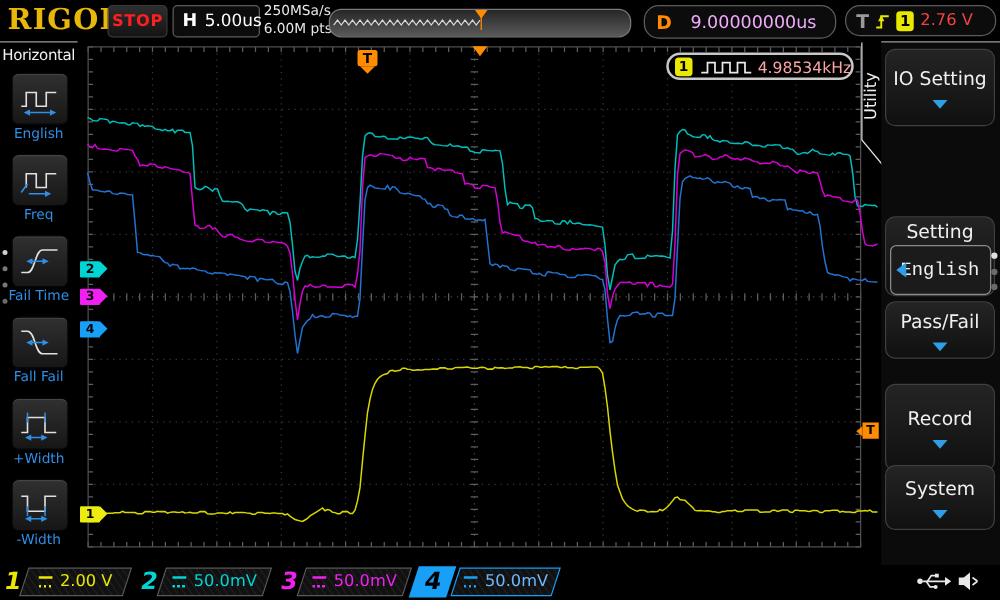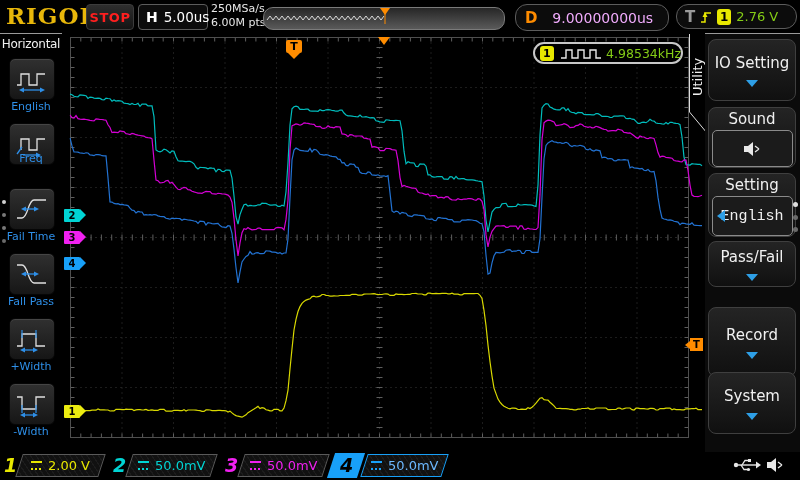--- a/index.html
+++ b/index.html
@@ -22,21 +22,21 @@
         background:linear-gradient(#262626,#5a5a5a);overflow:hidden;}
   .d-box{left:515px;top:4px;width:152px;height:25px;background:#0c0c0c;border:1px solid #5c5c5c;
         border-radius:12px;display:flex;align-items:center;}
   .d-box .dl{color:#ff8c00;font-weight:bold;font-size:15px;margin:0 0 0 9px;}
   .d-box .dv{color:#f0abfc;font-size:14px;flex:1;text-align:center;}
   .t-box{left:676px;top:4px;width:121px;height:25px;background:#0c0c0c;border:1px solid #5c5c5c;
         border-radius:12px;display:flex;align-items:center;gap:5px;padding-left:8px;box-sizing:border-box;}
   .t-box .tl{color:#9a9a9a;font-weight:bold;font-size:15px;}
   .t-badge{width:14px;height:16px;background:#e8e800;border-radius:3px;color:#000;font-weight:bold;
         font-size:12px;display:flex;align-items:center;justify-content:center;}
-  .t-box .tv{color:#84cc16;font-size:13px;}
+  .t-box .tv{color:#ef4444;font-size:13px;}
 
   
   .left-panel{left:0;top:33px;width:62px;height:419px;background:#000;border-top:1px solid #9a9a9a;box-sizing:border-box;}
   .lp-title{position:absolute;left:0;top:3px;width:62px;text-align:center;color:#f0f0f0;font-size:12px;letter-spacing:-0.3px;}
   .lbtn{position:absolute;left:9px;width:44px;height:40px;border-radius:6px;
         background:linear-gradient(#303030,#161616);border:1px solid #060606;
         box-shadow:inset 0 1px 0 #454545;display:flex;align-items:center;justify-content:center;}
   .llabel{position:absolute;width:62px;left:0;text-align:center;color:#2e8fe8;font-size:11px;}
   .ldot{position:absolute;left:2px;width:4px;height:4px;border-radius:50%;}
 
@@ -53,21 +53,21 @@
   .tlevel::before{content:"";position:absolute;left:-5px;top:3px;border-top:4px solid transparent;
         border-bottom:4px solid transparent;border-right:5px solid #ff8c00;}
   .chtag{position:absolute;left:64px;width:16px;height:13px;color:#000;font-weight:bold;font-size:10px;
         line-height:13px;text-align:center;border-radius:1px;}
   .chtag::after{content:"";position:absolute;left:16px;top:0;border-top:6.5px solid transparent;
         border-bottom:6.5px solid transparent;border-left:6px solid;border-left-color:inherit;}
   .freq-badge{left:533px;top:42px;width:150px;height:22px;border:2px solid #c8c8c8;border-radius:12px;
         background:#000;display:flex;align-items:center;gap:5px;padding-left:5px;box-sizing:border-box;}
   .fb-badge{width:15px;height:15px;background:#e8e800;border-radius:3px;color:#000;font-weight:bold;
         font-size:11px;display:flex;align-items:center;justify-content:center;}
-  .fb-val{color:#84cc16;font-size:12.5px;}
+  .fb-val{color:#fca5a5;font-size:12.5px;}
   .utility-tab{left:688px;top:33px;width:18px;height:100px;}
   .utility-tab span{display:block;writing-mode:vertical-rl;transform:rotate(180deg);color:#f0f0f0;
         font-size:13px;height:72px;margin:8px 0 0 2px;text-align:center;}
 
   
   .right-panel{left:705px;top:33px;width:95px;height:419px;background:#0b0b0b;border-top:1px solid #9a9a9a;box-sizing:border-box;}
   .rbtn{position:absolute;left:3px;width:88px;border-radius:8px;background:linear-gradient(#242424,#101010);
         border:1px solid #3f3f3f;box-sizing:border-box;display:flex;flex-direction:column;align-items:center;}
   .rbtn .rlabel{color:#f0f0f0;font-size:15px;}
   .tri-down{width:0;height:0;border-left:6px solid transparent;border-right:6px solid transparent;
@@ -141,41 +141,41 @@
     <div class="llabel" style="top:66px">English</div>
 
     <div class="lbtn" style="top:89px">
       <svg width="36" height="28">
         <path d="M7,20 v-11 h8 v11 h8 v-11 h8" stroke="#e0e0e0" fill="none" stroke-width="1.3"></path>
         <path d="M3,24 l5,-7" stroke="#2e8fe8" fill="none" stroke-width="1.3"></path>
         <line x1="9" y1="25" x2="23" y2="25" stroke="#2e8fe8" stroke-width="1.3"></line>
         <polygon points="27,25 22,22.5 22,27.5" fill="#2e8fe8"></polygon>
       </svg>
     </div>
-    <div class="llabel" style="top:118px">Freq</div>
+    <div class="llabel" style="top:131px">Freq</div>
 
     <div class="lbtn" style="top:154px">
       <svg width="36" height="28">
         <path d="M3,23 h5 C14,23 14,5 20,5 h12" stroke="#e0e0e0" fill="none" stroke-width="1.3"></path>
         <line x1="10" y1="14" x2="22" y2="14" stroke="#2e8fe8" stroke-width="1.3"></line>
         <polygon points="7,14 12,11.5 12,16.5" fill="#2e8fe8"></polygon>
         <polygon points="25,14 20,11.5 20,16.5" fill="#2e8fe8"></polygon>
       </svg>
     </div>
     <div class="llabel" style="top:196px">Fail Time</div>
 
     <div class="lbtn" style="top:219px">
       <svg width="36" height="28">
         <path d="M3,5 h5 C14,5 14,23 20,23 h12" stroke="#e0e0e0" fill="none" stroke-width="1.3"></path>
         <line x1="10" y1="14" x2="22" y2="14" stroke="#2e8fe8" stroke-width="1.3"></line>
         <polygon points="7,14 12,11.5 12,16.5" fill="#2e8fe8"></polygon>
         <polygon points="25,14 20,11.5 20,16.5" fill="#2e8fe8"></polygon>
       </svg>
     </div>
-    <div class="llabel" style="top:261px">Fall Pass</div>
+    <div class="llabel" style="top:261px">Fall Fail</div>
 
     <div class="lbtn" style="top:284px">
       <svg width="36" height="28">
         <path d="M3,21 h5 v-12 h14 v12 h9" stroke="#e0e0e0" fill="none" stroke-width="1.3"></path>
         <line x1="8" y1="5" x2="8" y2="13" stroke="#2e8fe8" stroke-width="1.2"></line>
         <line x1="22" y1="5" x2="22" y2="13" stroke="#2e8fe8" stroke-width="1.2"></line>
         <line x1="10" y1="25" x2="20" y2="25" stroke="#2e8fe8" stroke-width="1.3"></line>
         <polygon points="6,25 11,22.5 11,27.5" fill="#2e8fe8"></polygon>
         <polygon points="24,25 19,22.5 19,27.5" fill="#2e8fe8"></polygon>
       </svg>
@@ -557,45 +557,36 @@
 
   <div class="abs utility-tab">
     <span>Utility</span>
   </div>
 
   <div class="abs right-panel">
     <div class="rbtn" style="top:5px;height:62px;justify-content:center;gap:8px">
       <span class="rlabel">IO Setting</span>
       <span class="tri-down"></span>
     </div>
-    <div class="rbtn" style="top:73px;height:61px">
-      <span class="rlabel" style="margin-top:2px">Sound</span>
-      <span class="sub-btn" style="margin-top:2px">
-        <svg width="22" height="18">
-          <polygon points="3,6 7,6 12,2 12,16 7,12 3,12" fill="#e8e8e8"></polygon>
-          <path d="M14,6 l4,3 M14,12 l4,-3" stroke="#e8e8e8" fill="none" stroke-width="1.3"></path>
-        </svg>
-      </span>
-    </div>
     <div class="rbtn" style="top:139px;height:64px">
       <span class="rlabel" style="margin-top:2px">Setting</span>
       <span class="sub-btn" style="margin-top:2px;height:40px;position:relative">
         <span class="tri-left" style="position:absolute;left:4px"></span>
         <span class="rlabel">English</span>
       </span>
     </div>
     <div class="rbtn" style="top:207px;height:46px;justify-content:center;gap:8px">
       <span class="rlabel">Pass/Fail</span>
       <span class="tri-down"></span>
     </div>
     <div class="rbtn" style="top:273px;height:70px;justify-content:center;gap:8px">
       <span class="rlabel">Record</span>
       <span class="tri-down"></span>
     </div>
-    <div class="rbtn" style="top:338px;height:62px;justify-content:center;gap:8px">
+    <div class="rbtn" style="top:338px;height:52px;justify-content:center;gap:8px">
       <span class="rlabel">System</span>
       <span class="tri-down"></span>
     </div>
     <div class="rdot" style="top:168px;background:#e0e0e0"></div>
     <div class="rdot" style="top:181px;background:#6a6a6a"></div>
     <div class="rdot" style="top:193px;background:#6a6a6a"></div>
   </div>
 
   <div class="abs bottom-bar">
     <div>

